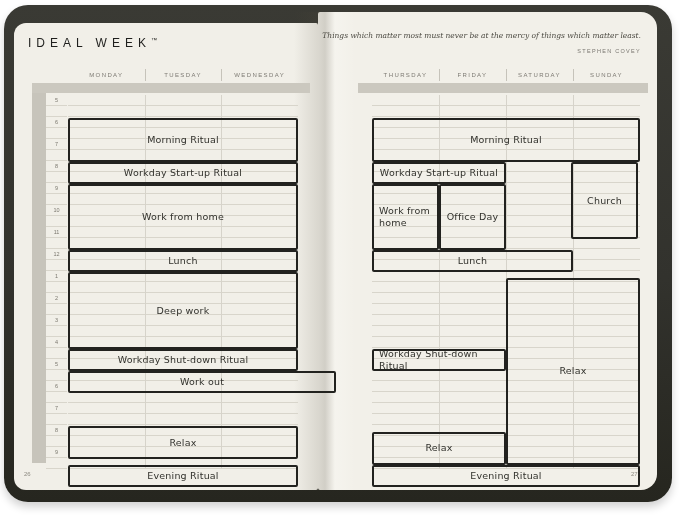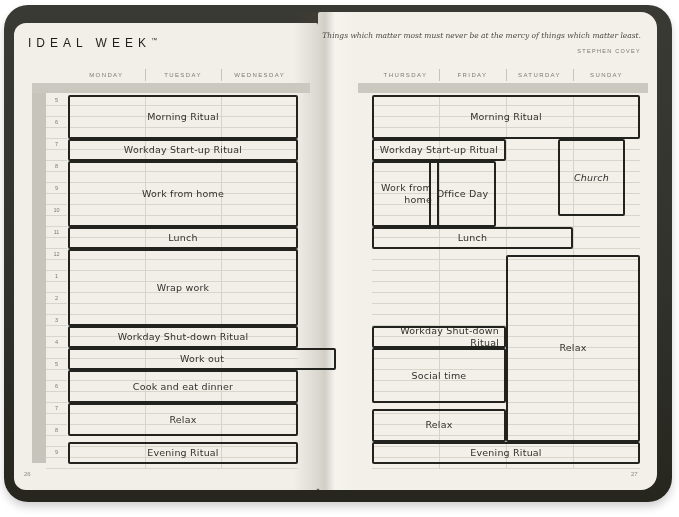--- a/index.html
+++ b/index.html
@@ -52,23 +52,24 @@
   .time-label{
     position:absolute;left:0;width:21px;height:11px;line-height:11px;text-align:center;
     font-size:5.5px;color:#7b786f;font-family:"Liberation Sans",sans-serif;
   }
   .grid{position:absolute;top:95px;height:374px;}
   .grid-left{left:68px;width:230px;}
   .grid-right{left:372px;width:268px;}
   .col-line{position:absolute;top:0;width:1px;height:100%;background:#d6d3ca;}
   .event{
     position:absolute;box-sizing:border-box;border:2px solid #22221f;border-radius:2px;
-    display:flex;align-items:center;justify-content:center;text-align:right;
+    display:flex;align-items:center;justify-content:center;text-align:left;
     font-size:9.5px;line-height:1.25;letter-spacing:0.2px;color:#31312c;
     padding:1px 5px;
+    margin-top:23px;
   }
   .event.opaque{
     background-color:#f1efe8;
     background-image:repeating-linear-gradient(to bottom,
       rgba(0,0,0,0) 0px,rgba(0,0,0,0) 10px,#d8d5cb 10px,#d8d5cb 11px);
   }
   .page-num{
     position:absolute;font-size:6px;color:#8d8a81;font-family:"Liberation Sans",sans-serif;
   }
   .page-num-left{left:24px;top:471px;}
@@ -141,30 +142,27 @@
       <div class="event" style="left: 0px; width: 230px; top: 44px; height: 22px;">
         <span>Workday Start-up Ritual</span>
       </div>
       <div class="event" style="left: 0px; width: 230px; top: 66px; height: 66px;">
         <span>Work from home</span>
       </div>
       <div class="event" style="left: 0px; width: 230px; top: 132px; height: 22px;">
         <span>Lunch</span>
       </div>
       <div class="event" style="left: 0px; width: 230px; top: 154px; height: 77px;">
-        <span>Wrap work</span>
+        <span>Deep work</span>
       </div>
       <div class="event" style="left: 0px; width: 230px; top: 231px; height: 22px;">
         <span>Workday Shut-down Ritual</span>
       </div>
       <div class="event" style="left: 0px; width: 268px; top: 253px; height: 22px;">
         <span>Work out</span>
-      </div>
-      <div class="event" style="left: 0px; width: 230px; top: 275px; height: 33px;">
-        <span>Cook and eat dinner</span>
       </div>
       <div class="event" style="left: 0px; width: 230px; top: 308px; height: 33px;">
         <span>Relax</span>
       </div>
       <div class="event" style="left: 0px; width: 230px; top: 346.5px; height: 22px;">
         <span>Evening Ritual</span>
       </div>
     </div>
   <div class="grid grid-right ruled">
       <div class="col-line" style="left: 67px;"></div>
@@ -172,37 +170,34 @@
       <div class="col-line" style="left: 201px;"></div>
       <div class="event" style="left: 0px; width: 268px; top: 0px; height: 44px;">
         <span>Morning Ritual</span>
       </div>
       <div class="event" style="left: 0px; width: 134px; top: 44px; height: 22px;">
         <span>Workday Start-up Ritual</span>
       </div>
       <div class="event" style="left: 0px; width: 67px; top: 66px; height: 66px;">
         <span>Work from home</span>
       </div>
-      <div class="event" style="left: 57px; width: 67px; top: 66px; height: 66px;">
+      <div class="event" style="left: 67px; width: 67px; top: 66px; height: 66px;">
         <span>Office Day</span>
       </div>
-      <div class="event" style="left: 186px; width: 67px; top: 44px; height: 77px; font-style: italic;">
+      <div class="event" style="left: 199px; width: 67px; top: 44px; height: 77px;">
         <span>Church</span>
       </div>
       <div class="event" style="left: 0px; width: 201px; top: 132px; height: 22px;">
         <span>Lunch</span>
       </div>
       <div class="event" style="left: 134px; width: 134px; top: 159.5px; height: 187px;">
         <span>Relax</span>
       </div>
       <div class="event" style="left: 0px; width: 134px; top: 231px; height: 22px;">
         <span>Workday Shut-down Ritual</span>
-      </div>
-      <div class="event" style="left: 0px; width: 134px; top: 253px; height: 55px;">
-        <span>Social time</span>
       </div>
       <div class="event" style="left: 0px; width: 134px; top: 313.5px; height: 33px;">
         <span>Relax</span>
       </div>
       <div class="event" style="left: 0px; width: 268px; top: 346.5px; height: 22px;">
         <span>Evening Ritual</span>
       </div>
     </div>
 
   <div class="page-num page-num-left">26</div>

